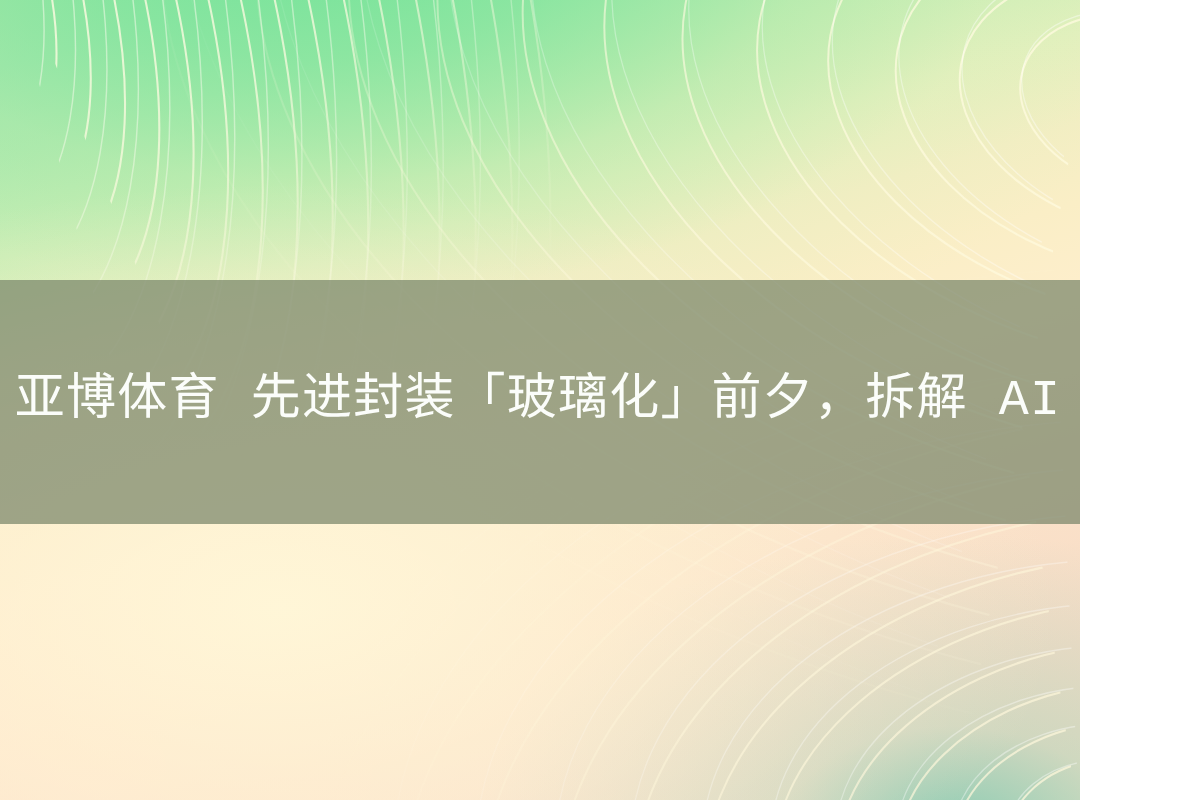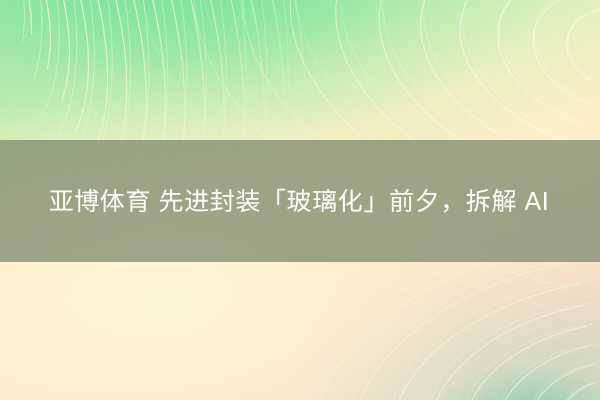--- a/index.html
+++ b/index.html
@@ -4,24 +4,24 @@
 <title>Article Banner</title>
 <style>
   html, body {
     margin: 0;
     padding: 0;
     background: #ffffff;
   }
 
   #banner {
     position: relative;
-    width: 600px;
+    width: 540px;
     height: 400px;
     overflow: hidden;
-    font-family: Liberation Sans, sans-serif;
+    font-family: Liberation Mono, monospace;
   }
 
   
   .bg-base {
     position: absolute;
     inset: 0;
     background:
       radial-gradient(130% 110% at 88% 104%, rgba(120,200,175,0.85) 0%, rgba(150,208,180,0.38) 12%, rgba(255,236,205,0.0) 34%),
       radial-gradient(120% 95% at 4% 96%, rgba(255,231,206,0.75) 0%, rgba(255,236,214,0.25) 38%, rgba(255,255,255,0) 66%),
       linear-gradient(163deg,

